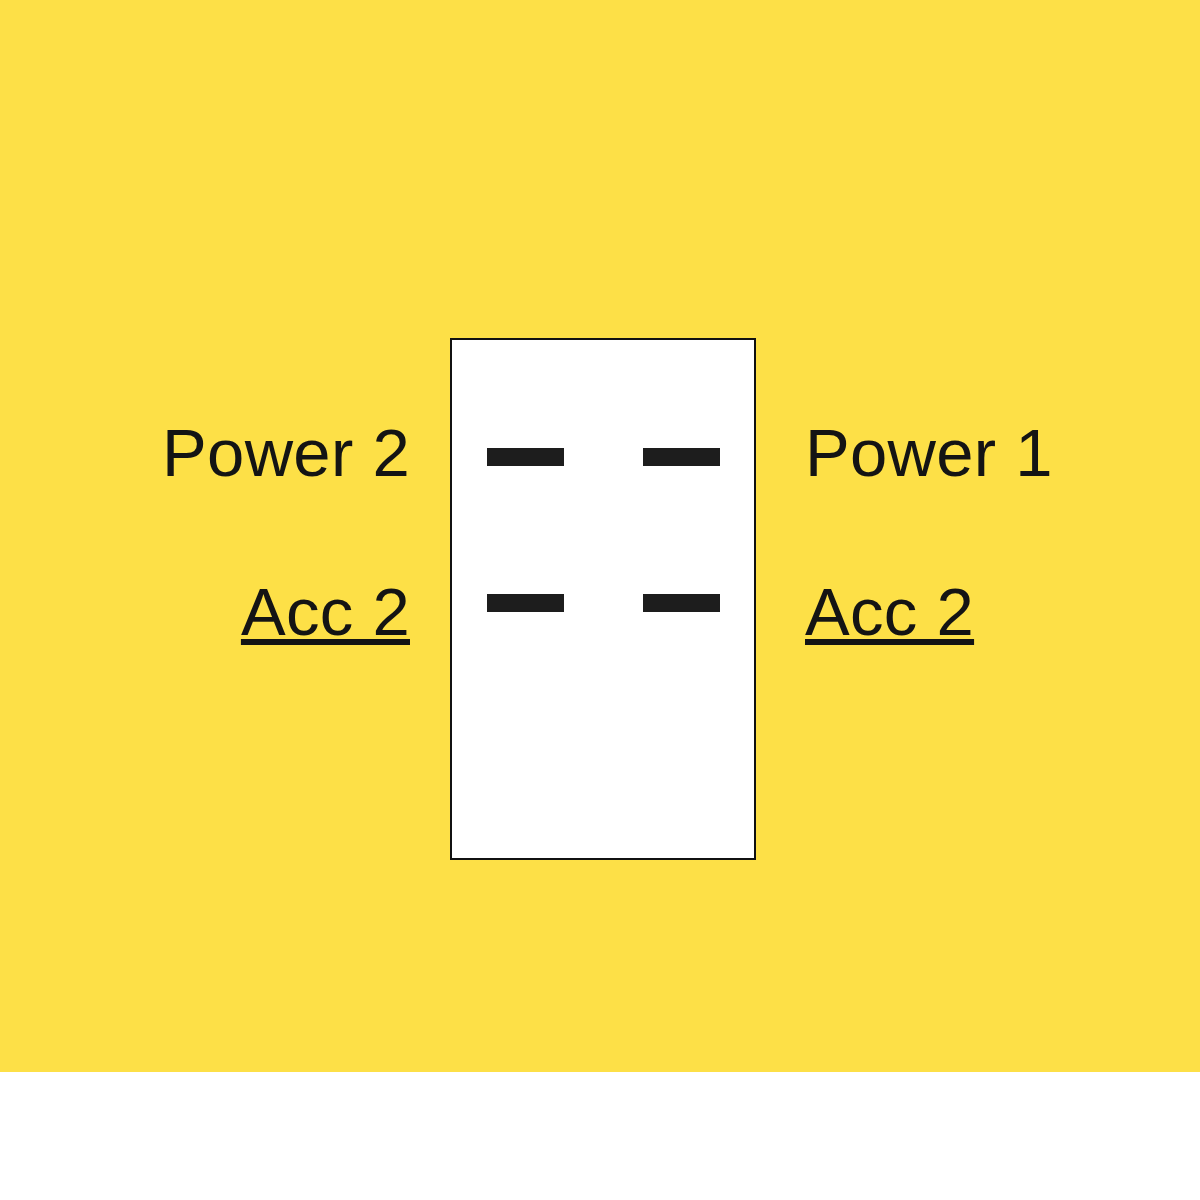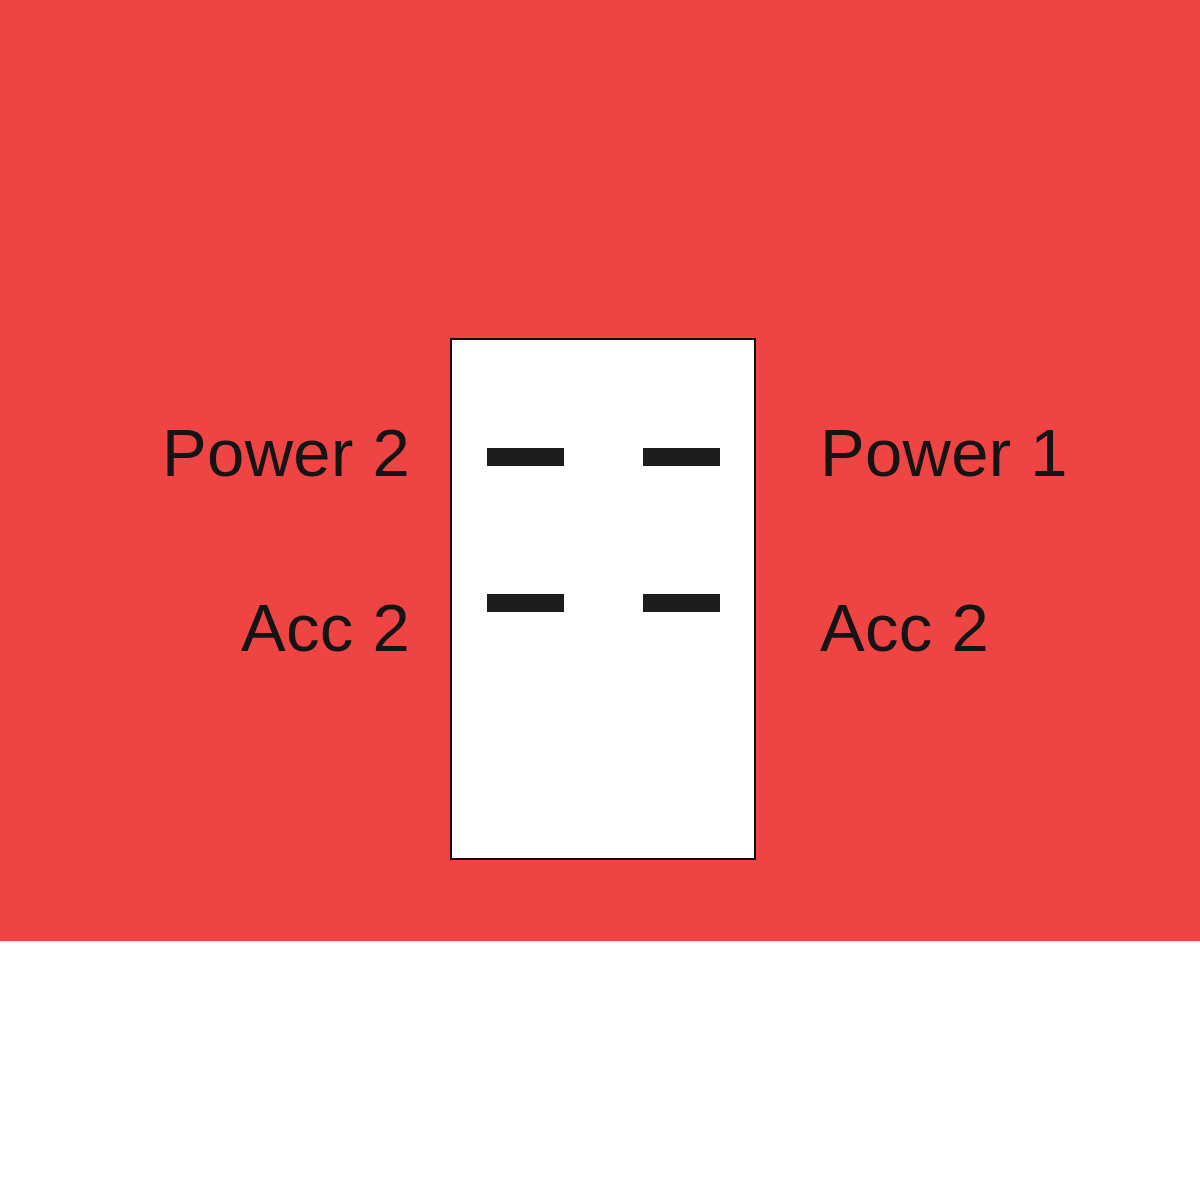--- a/index.html
+++ b/index.html
@@ -10,22 +10,22 @@
   body {
     width: 1200px;
     height: 1200px;
     font-family: "Liberation Sans", sans-serif;
     -webkit-font-smoothing: antialiased;
   }
 
   #diagram {
     position: relative;
     width: 1200px;
-    height: 941px;
-    background: #ef4444;
+    height: 1072px;
+    background: #fde047;
     overflow: hidden;
   }
 
   
   .switch-body {
     position: absolute;
     left: 450px;
     top: 338px;
     width: 306px;
     height: 522px;
@@ -57,24 +57,23 @@
     letter-spacing: 0.3px;
     white-space: nowrap;
   }
   .label-left {
     right: 790px;          
     text-align: right;
   }
   .label-right {
     left: 805px;
     text-align: left;
-    margin-left: 15px;
   }
   .row-power { top: 419px; }
-  .row-acc   { top: 594px; }
+  .row-acc   { top: 578px; text-decoration: underline; }
 </style>
 </head>
 <body>
 
 <div id="diagram">
 
   <div class="switch-body"></div>
 
   <div class="dash dash-power-2"></div>
   <div class="dash dash-power-1"></div>

